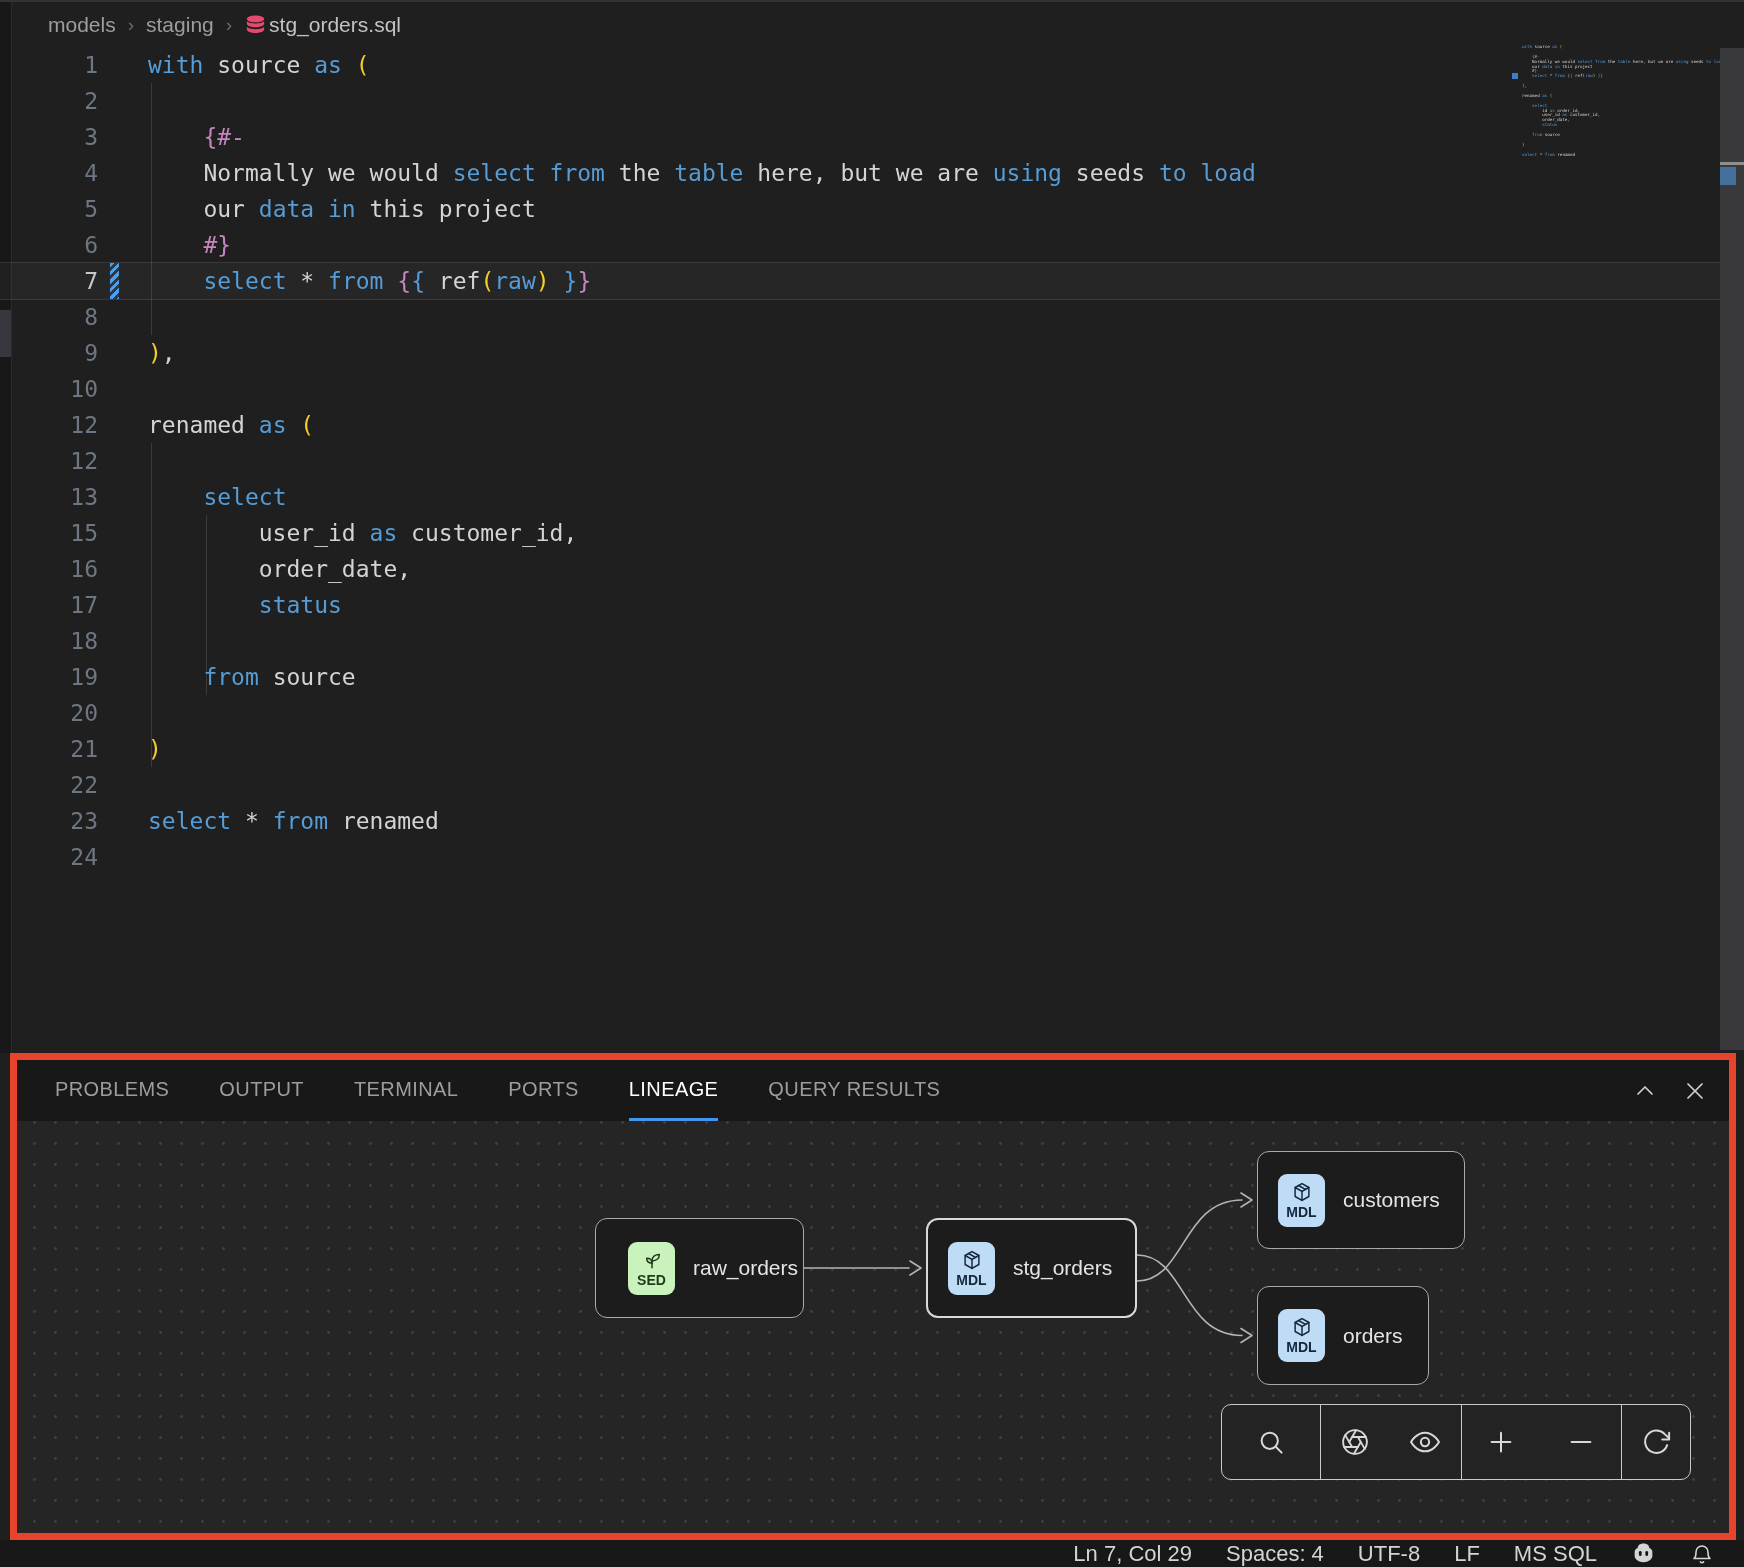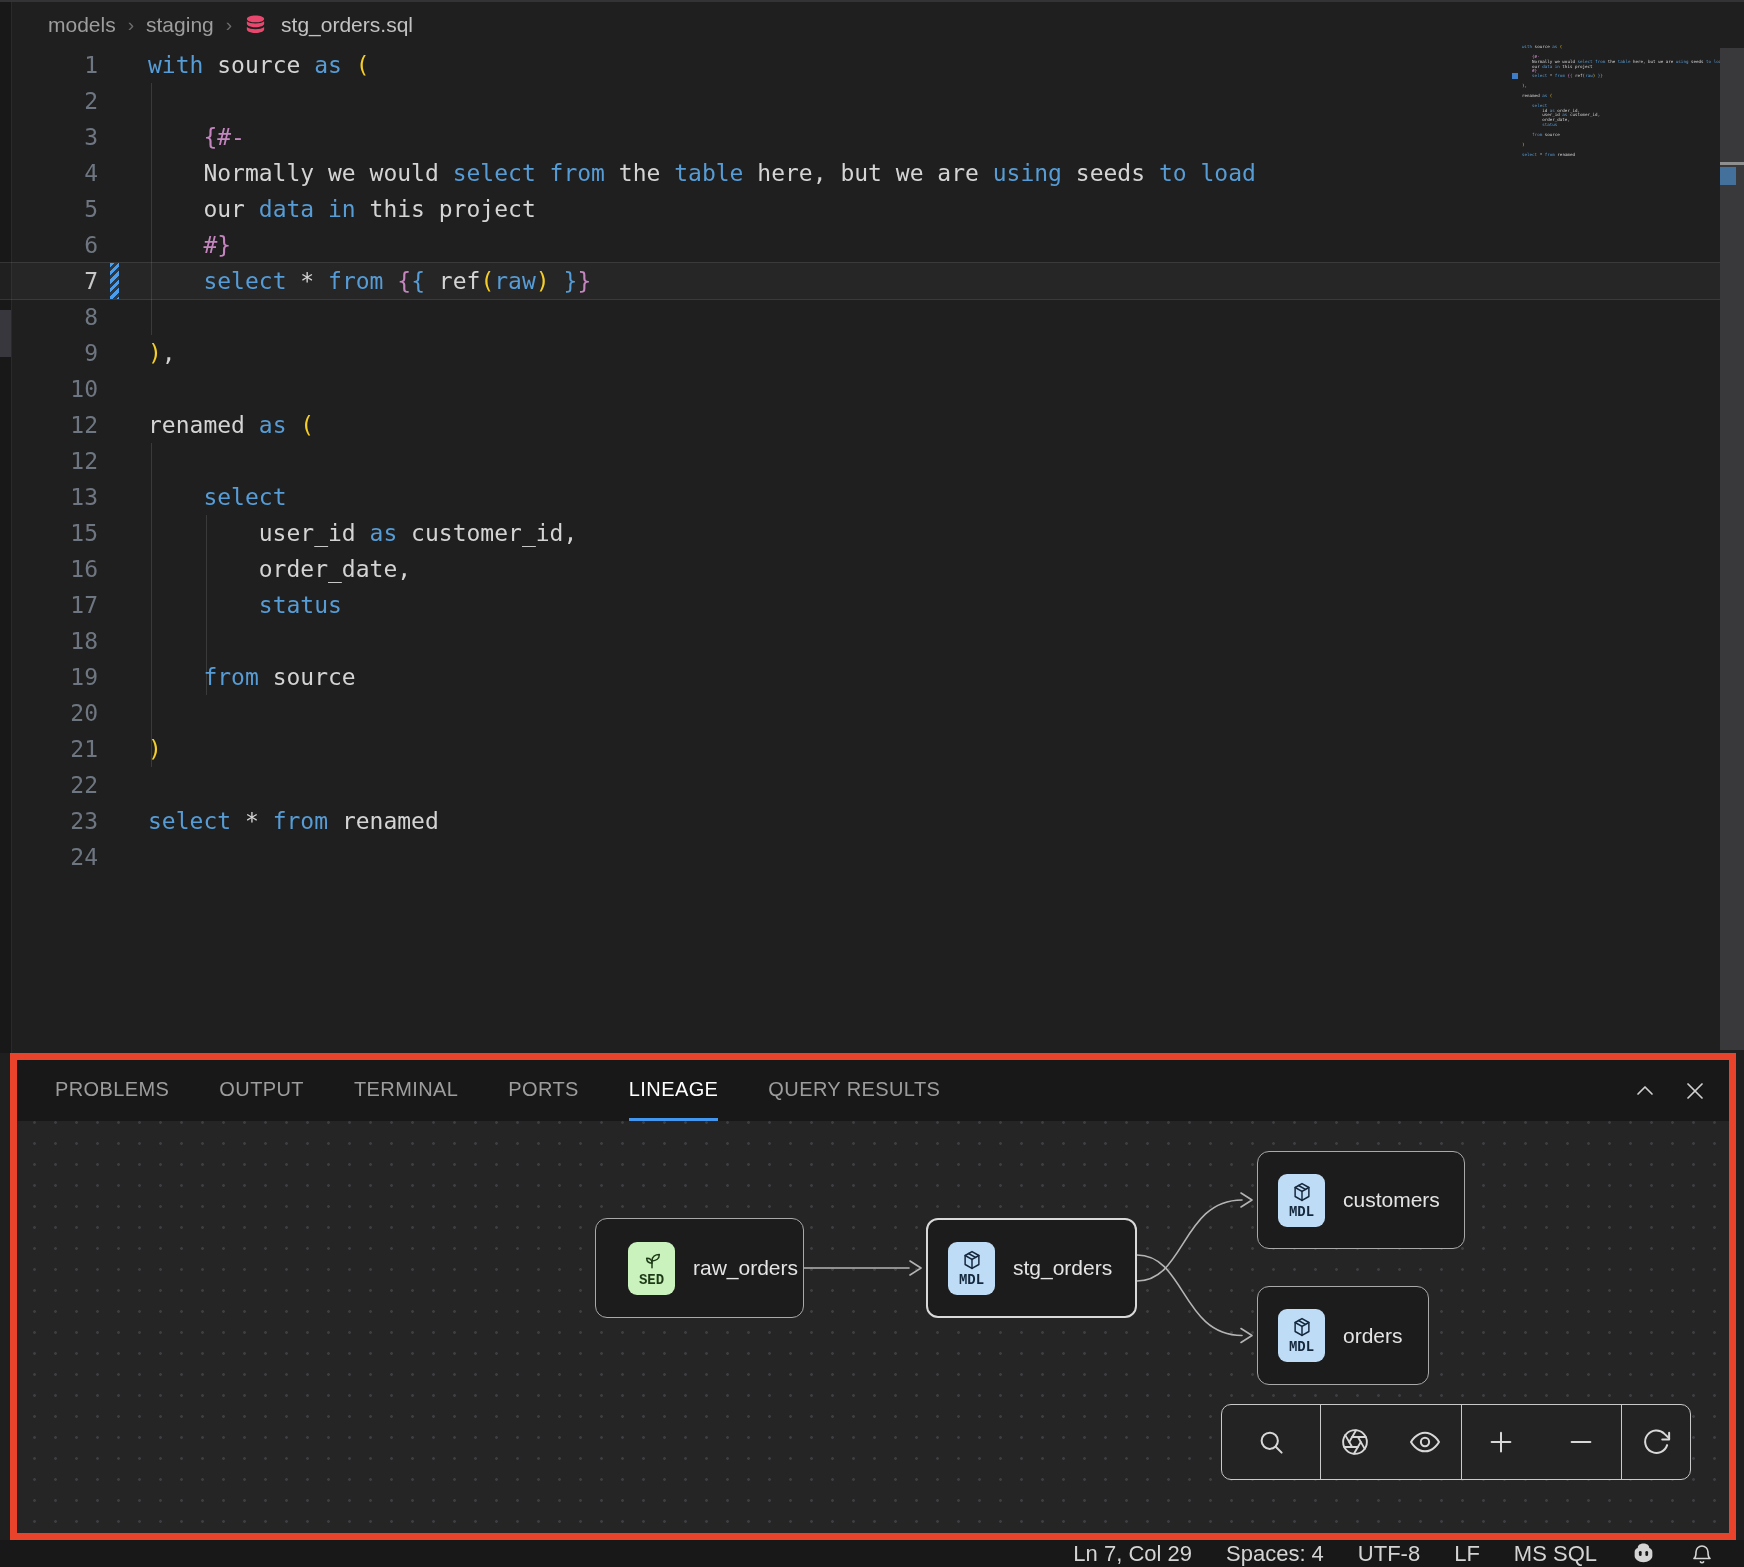--- a/index.html
+++ b/index.html
@@ -9,21 +9,21 @@
 
   
   #editor{position:absolute;left:0;top:0;width:1744px;height:1053px;background:#1f1f1f;}
   #top-hairline{left:0;top:0;width:1744px;height:2px;background:#333336;}
   #activity-sliver{left:0;top:2px;width:11px;height:1051px;background:#181818;border-right:1px solid #2a2a2a;}
   #activity-sliver .blk{position:absolute;left:0;top:308px;width:11px;height:47px;background:#37373d;}
 
   #breadcrumb{left:48px;top:8px;height:34px;display:flex;align-items:center;gap:12px;
               font-size:21px;color:#9d9d9d;}
   #breadcrumb .sep{color:#6d6d6d;font-size:19px;}
-  #breadcrumb .file{color:#c2c2c2;display:flex;align-items:center;gap:14px;}
+  #breadcrumb .file{color:#c2c2c2;display:flex;align-items:center;gap:2px;}
 
   #code-lines{position:absolute;left:0;top:47px;width:1744px;}
   .code-row{display:flex;height:36px;align-items:center;position:relative;}
   .code-row .num{width:98px;text-align:right;color:#6e7681;
                  font:23px "DejaVu Sans Mono",monospace;flex:0 0 auto;}
   .code-row .deco{width:50px;height:36px;flex:0 0 auto;position:relative;}
   .code-row .code{font:23px "DejaVu Sans Mono",monospace;white-space:pre;color:#d4d4d4;}
   .code-row.active{background:rgba(88,88,88,.14);box-shadow:0 1px 0 rgba(130,130,130,.28), 0 -1px 0 rgba(130,130,130,.28);}
   .code-row.active .num{color:#c8c8c8;}
   .mod-mark{position:absolute;left:12px;top:0;width:9px;height:36px;
@@ -53,21 +53,21 @@
      background-image:radial-gradient(circle,#3e3e42 1.3px,transparent 1.5px);
      background-size:21px 21px;background-position:7px 12px;overflow:hidden;}
   #edges{position:absolute;left:0;top:0;width:1712px;height:412px;}
 
   .lnode{position:absolute;background:#1c1c1c;border:1.5px solid #a9a9a9;border-radius:12px;
          display:flex;align-items:center;box-sizing:border-box;}
   .lnode.selected{border-color:#d9d9d9;border-width:2px;}
   .lnode .badge{width:47px;height:53px;border-radius:9px;margin-left:20px;flex:0 0 auto;
                 display:flex;flex-direction:column;align-items:center;justify-content:center;gap:1px;}
   .lnode .badge .btxt{font-size:14px;font-weight:600;color:#1d2f3f;
-                      font-family:Liberation Mono, monospace;}
+                      font-family:Liberation Sans, sans-serif;}
   .lnode .nlabel{margin-left:18px;font-size:21px;color:#e4e4e4;}
 
   #graph-toolbar{position:absolute;left:1204px;top:283px;width:470px;height:76px;background:#232323;
      border:1.5px solid #c9c9c9;border-radius:10px;display:flex;box-sizing:border-box;}
   #graph-toolbar .cell{display:flex;align-items:center;justify-content:space-around;
      border-right:1.5px solid #c9c9c9;}
   #graph-toolbar .cell:last-child{border-right:none;}
   #graph-toolbar svg{stroke:#d8d8d8;cursor:pointer;}
 
   

